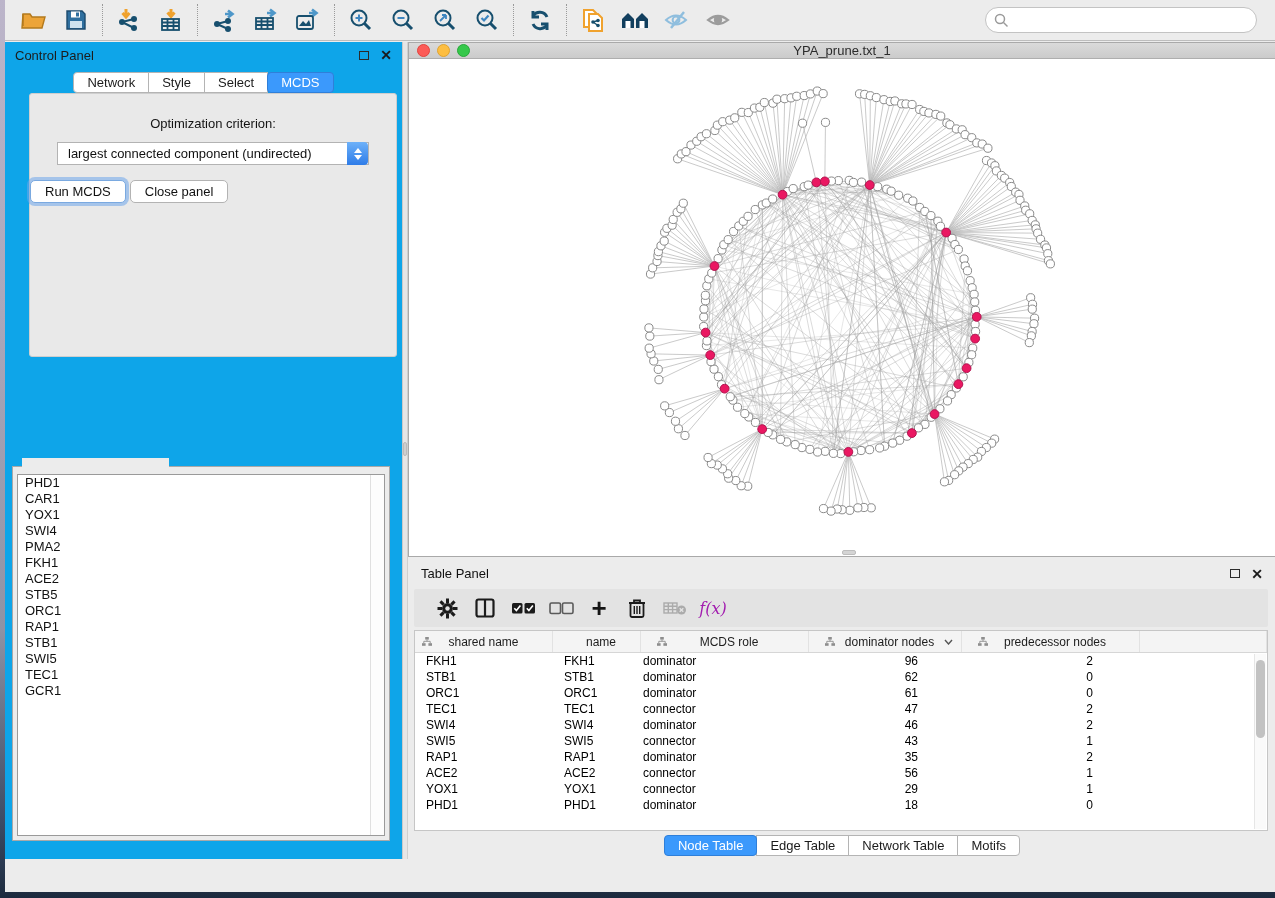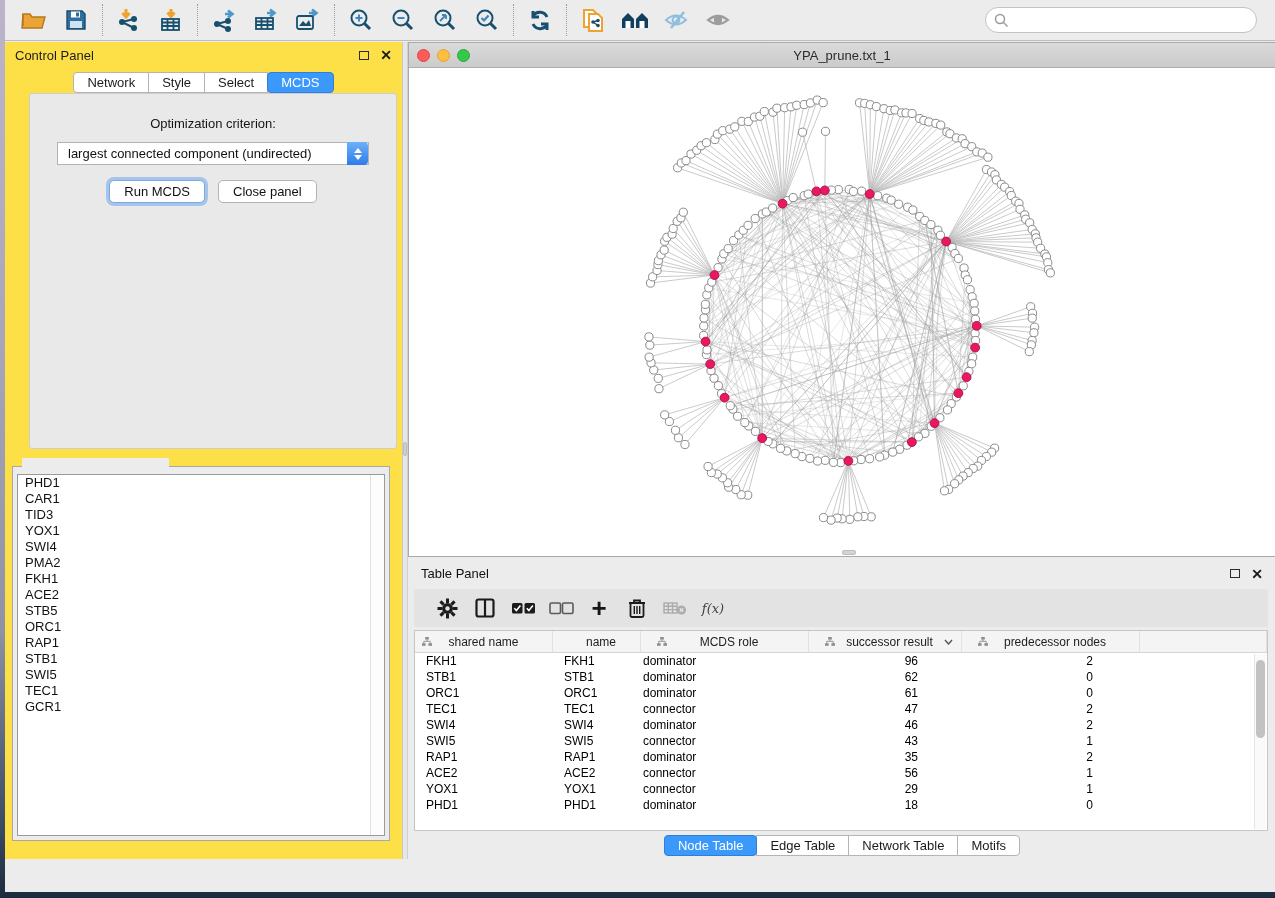--- a/index.html
+++ b/index.html
@@ -17,83 +17,83 @@
   .tsep { width:1px; height:32px; border-left:1px dotted #9a9a9a; margin:0 5px; }
   .searchbox { margin-left:auto; margin-right:18px; width:272px; height:26px; background:#fff;
                border:1px solid #c3c3c3; border-radius:13px; display:flex; align-items:center; padding-left:8px; }
   .searchbox input { border:none; outline:none; background:transparent; font-size:13px; width:230px;
                      font-family:"Liberation Sans",sans-serif; }
 
   
   .main { position:absolute; left:0; right:0; top:42px; bottom:33px; display:flex; }
 
   
-  .cpanel { width:397px; position:relative; background:#fde047; flex:none; }
+  .cpanel { width:397px; position:relative; background:#0ea5e9; flex:none; }
   .cp-header { height:26px; display:flex; align-items:center; padding:0 10px; }
   .cp-title { font-size:13px; color:#1c1c1c; }
   .win-icons { margin-left:auto; display:flex; align-items:center; gap:11px; }
   .float-ico { width:10px; height:9px; border:1.6px solid #2b2b2b; }
   .close-ico { font-weight:bold; font-size:14px; color:#1a1a1a; line-height:10px; }
   .seg-row { display:flex; justify-content:center; margin-top:4px; position:relative; z-index:2; }
   .seg-btn { border:1px solid #b4b4b4; background:#fff; padding:2px 13px; font-size:13px; color:#1b1b1b;
              margin-left:-1px; position:relative; cursor:default; }
   .seg-btn:first-child { border-radius:4px 0 0 4px; margin-left:0; }
   .seg-btn:last-child { border-radius:0 4px 4px 0; }
   .seg-btn.active { background:#3b99fc; border-color:#2f7fd9; color:#fff; border-radius:4px; z-index:3; }
-  .cp-inner { position:absolute; left:24px; right:5px; top:51px; height:356px; background:#e9e9e9;
+  .cp-inner { position:absolute; left:24px; right:5px; top:51px; height:264px; background:#e9e9e9;
               border:1px solid #cecece; border-radius:3px; }
   .opt-label { text-align:center; margin-top:22px; font-size:13px; color:#141414; }
   .mac-select { position:relative; margin:11px auto 0 auto; width:312px; height:23px; background:#fff;
                 border:1px solid #b3b3b3; border-radius:0; display:flex; align-items:center; padding-left:10px;
                 font-size:13px; }
   .sel-cap { position:absolute; right:0; top:-1px; bottom:-1px; width:21px; border-radius:0 4px 4px 0;
              background:linear-gradient(#6db1f9,#2e7ce8); display:flex; flex-direction:column;
              align-items:center; justify-content:center; gap:2px; }
   .tri-up { width:0; height:0; border-left:4px solid transparent; border-right:4px solid transparent; border-bottom:5px solid #fff; }
   .tri-dn { width:0; height:0; border-left:4px solid transparent; border-right:4px solid transparent; border-top:5px solid #fff; }
-  .btn-row { display:flex; justify-content:center; gap:13px; margin-top:15px; }
+  .btn-row { display:flex; justify-content:flex-start; gap:4px; margin-top:15px; }
   .mac-btn { height:23px; background:#fff; border:1px solid #b3b3b3; border-radius:5px; padding:0 14px;
              font-size:13px; font-family:"Liberation Sans",sans-serif; color:#111; }
   .mac-btn.focused { border-color:#7aa9e0; box-shadow:0 0 0 3px rgba(110,165,235,.55); }
   .mcds-box { position:absolute; left:7px; right:12px; top:424px; bottom:18px; border:1px solid #a9a9a9;
               background:#ececec; }
   .mcds-legend { position:absolute; top:-9px; left:9px; background:#ececec; padding:16px 4px; font-size:13px; }
   .mcds-list { position:absolute; left:4px; right:4px; top:7px; bottom:4px; background:#fff;
                border:1px solid #9a9a9a; overflow:hidden; }
   .mcds-scroll { position:absolute; top:0; bottom:0; right:0; width:14px; border-left:1px solid #e0e0e0; background:#fdfdfd; }
   .mcds-item { font-size:13px; line-height:16px; padding-left:7px; }
 
   
   .vdivider { width:6px; flex:none; background:#e6e6e6; border-left:1px solid #c9c9c9; border-right:1px solid #cfcfcf; position:relative; }
   .vhandle { position:absolute; top:400px; left:0px; width:4px; height:14px; background:#cfcfcf; border:1px solid #bbb; border-radius:2px; }
 
   
   .rightcol { flex:1; display:flex; flex-direction:column; position:relative; }
 
   
   .netframe { height:515px; flex:none; border:1px solid #a9a9a9; display:flex; flex-direction:column; background:#fff; position:relative; }
-  .net-titlebar { height:25px; background:linear-gradient(#dadada,#cbcbcb); border-bottom:1px solid #aeaeae;
+  .net-titlebar { height:16px; background:linear-gradient(#dadada,#cbcbcb); border-bottom:1px solid #aeaeae;
                   display:flex; align-items:center; position:relative; }
   .lights { display:flex; gap:7px; margin-left:8px; }
   .light { width:13px; height:13px; border-radius:50%; }
   .light.red { background:#fc5b57; border:1px solid #e2443f; }
   .light.yellow { background:#fdbe41; border:1px solid #e0a430; }
   .light.green { background:#35c84a; border:1px solid #27a839; }
   .net-title { position:absolute; left:0; right:0; text-align:center; font-size:13px; color:#2b2b2b; }
   .net-canvas { flex:1; background:#fff; position:relative; overflow:hidden; }
   .hhandle { position:absolute; left:50%; bottom:1px; width:14px; height:5px; background:#d4d4d4; border:1px solid #bdbdbd; border-radius:2px; }
 
   
   .tpanel { flex:1; background:#ececec; position:relative; margin-top:4px; }
   .tp-header { height:25px; display:flex; align-items:center; padding:0 13px;gap:8px; }
   .tp-toolbar { margin:3px 8px 0 6px; height:38px; background:#e3e3e3; border-radius:2px;
                 display:flex; align-items:center; padding-left:14px; }
   .tp-icon { width:38px; height:32px; display:flex; align-items:center; justify-content:center; }
   .plus-glyph { font-size:26px; font-weight:bold; color:#151515; line-height:20px; }
-  .fx-glyph { font-family:"DejaVu Serif", serif; font-style:italic; font-size:13px; color:#404040; }
+  .fx-glyph { font-family:"DejaVu Serif", serif; font-style:italic; font-size:16px; color:#a21caf; }
   .tablewrap { position:absolute; left:6px; right:8px; top:69px; bottom:28px; background:#fff;
                border:1px solid #c6c6c6; overflow:hidden; }
   .tgrid { display:grid; grid-template-columns:138px 79px 159px 144px 169px 1fr; }
   .thead { background:#f4f4f4; border-bottom:1px solid #d6d6d6; height:22px;gap:9px; }
   .th { position:relative; display:flex; align-items:center; justify-content:center; font-size:12px;
         color:#1d1d1d; border-right:1px solid #e2e2e2; }
   .th .treeico { position:absolute; left:7px; top:6px; }
   .th .sortchev { position:absolute; right:8px; top:8px; }
   .trow { height:16px; }
   .td { font-size:12px; line-height:16px; white-space:nowrap; overflow:hidden; color:#000; }
@@ -287,21 +287,20 @@
           <button class="mac-btn focused">Run MCDS</button>
           <button class="mac-btn">Close panel</button>
         </div>
       </div>
       <div class="mcds-box">
         <span class="mcds-legend">MCDS result (17 nodes)</span>
         <div class="mcds-list" id="mcds-list">
           <div class="mcds-scroll"></div>
         <div class="mcds-item">PHD1</div>
             <div class="mcds-item">CAR1</div>
-            <div class="mcds-item">TID3</div>
             <div class="mcds-item">YOX1</div>
             <div class="mcds-item">SWI4</div>
             <div class="mcds-item">PMA2</div>
             <div class="mcds-item">FKH1</div>
             <div class="mcds-item">ACE2</div>
             <div class="mcds-item">STB5</div>
             <div class="mcds-item">ORC1</div>
             <div class="mcds-item">RAP1</div>
             <div class="mcds-item">STB1</div>
             <div class="mcds-item">SWI5</div>
@@ -1077,21 +1076,21 @@
               </div>
               <div class="th">
                 <svg class="treeico" width="10" height="9" viewBox="0 0 10 9">
                   <g fill="#8d8d8d">
                     <rect x="3.2" y="0" width="3.6" height="2.6"></rect>
                     <rect x="0" y="6.2" width="3.6" height="2.6"></rect>
                     <rect x="6.4" y="6.2" width="3.6" height="2.6"></rect>
                   </g>
                   <path d="M5 2.6 v1.7 M1.8 6.2 V4.3 h6.4 v1.9" stroke="#8d8d8d" stroke-width="0.9" fill="none"></path>
                 </svg>
-                <span>successor result</span>
+                <span>dominator nodes</span>
                 <svg class="sortchev" width="9" height="6" viewBox="0 0 9 6">
                   <path d="M1 1 L4.5 5 L8 1" stroke="#555" stroke-width="1.4" fill="none"></path>
                 </svg>
               </div>
               <div class="th">
                 <svg class="treeico" width="10" height="9" viewBox="0 0 10 9">
                   <g fill="#8d8d8d">
                     <rect x="3.2" y="0" width="3.6" height="2.6"></rect>
                     <rect x="0" y="6.2" width="3.6" height="2.6"></rect>
                     <rect x="6.4" y="6.2" width="3.6" height="2.6"></rect>

